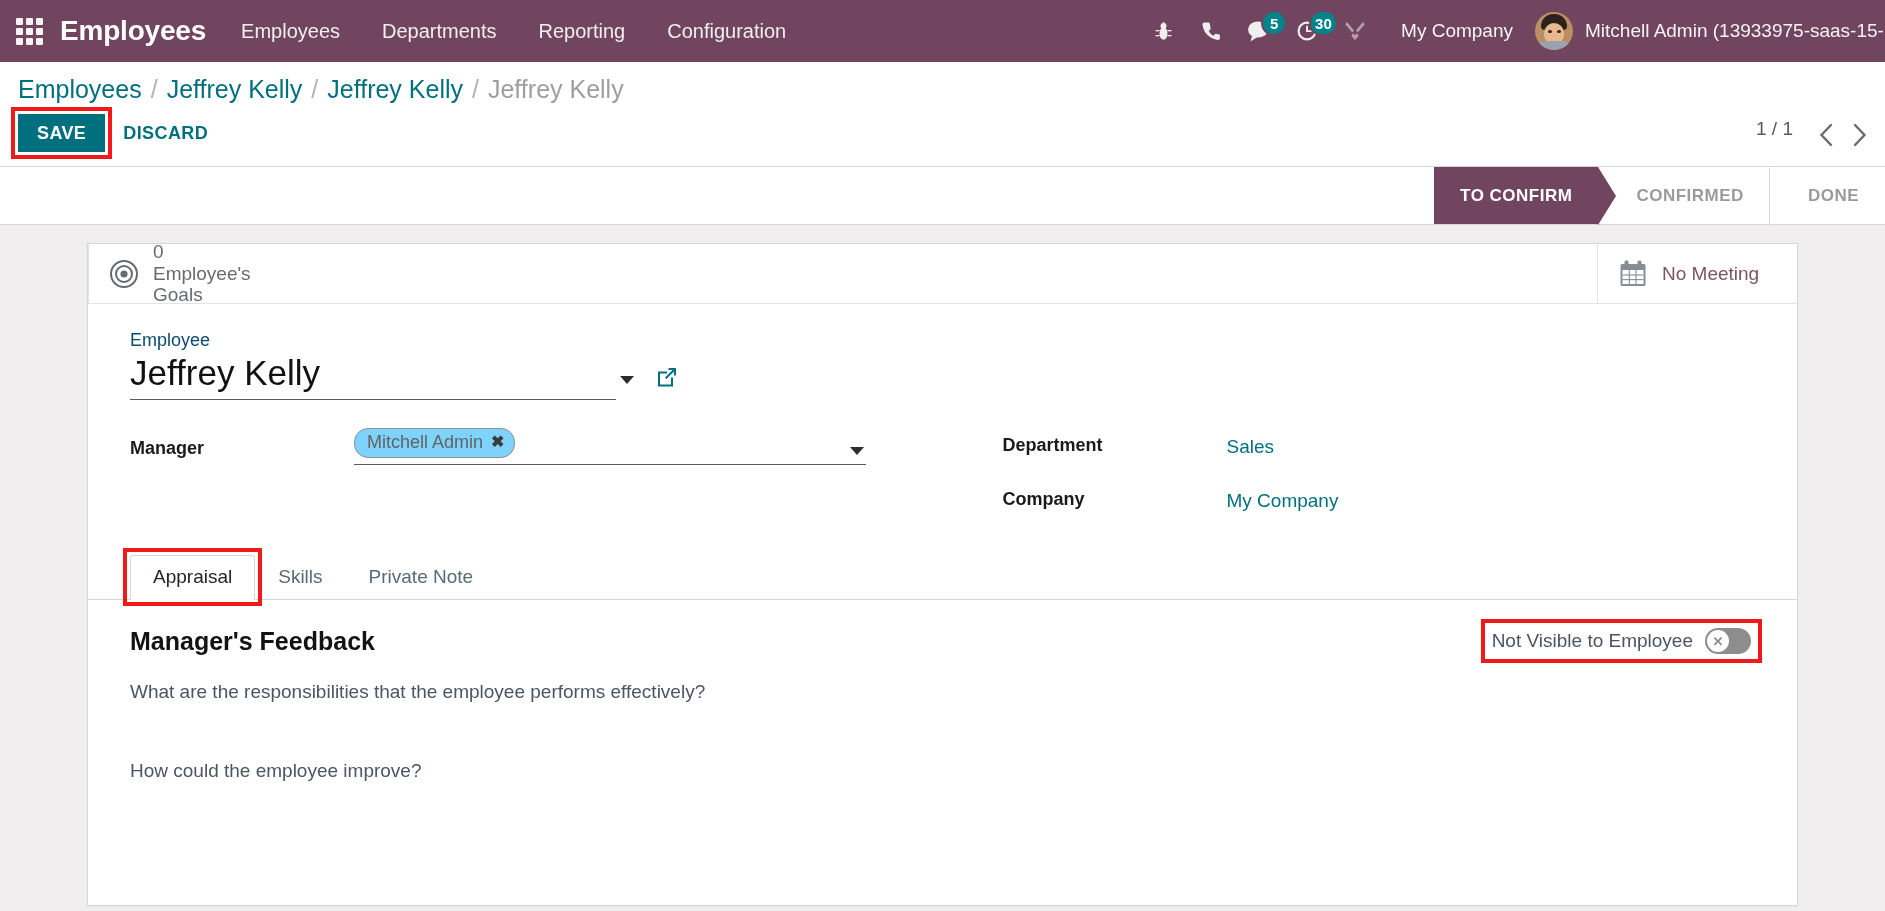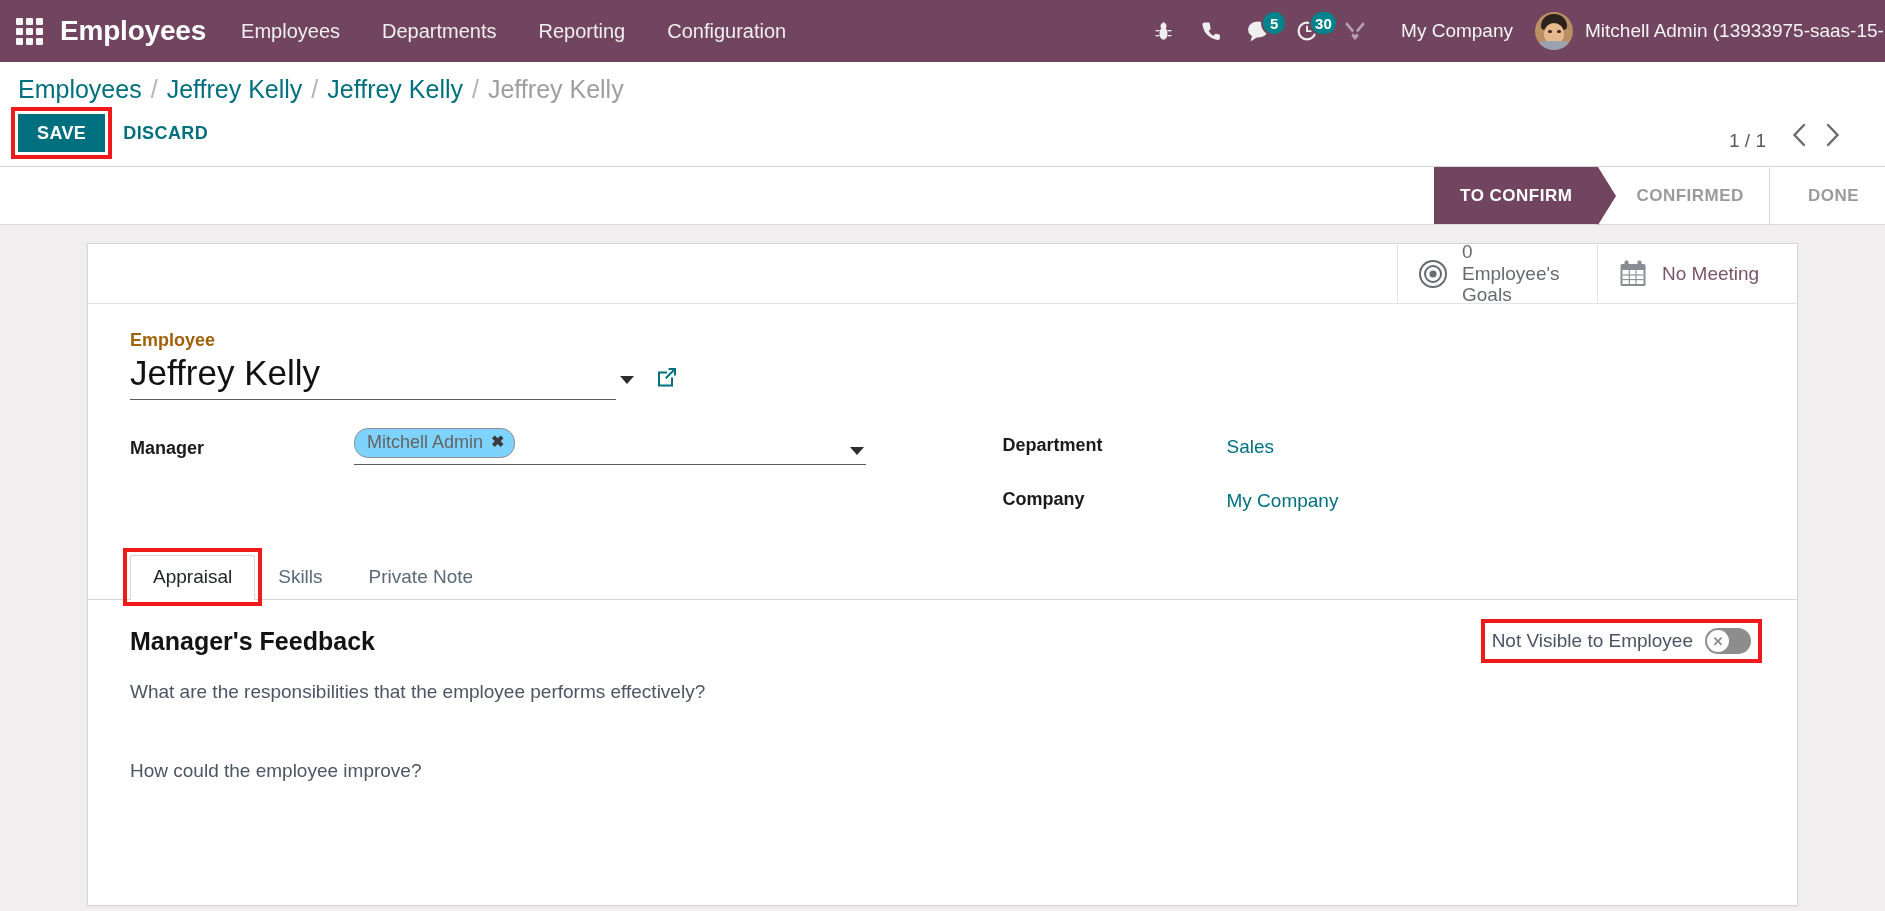--- a/index.html
+++ b/index.html
@@ -159,22 +159,22 @@
     color: #00707f;
     font-size: 18px;
     font-weight: bold;
     letter-spacing: 0.4px;
     padding: 9px 18px;
     cursor: pointer;
     line-height: 1;
   }
   .pager {
     position: absolute;
-    right: 35px; top: 8px;
-    display: flex; align-items: flex-end;
+    right: 8px; top: 8px;
+    display: flex; align-items: flex-start;
     color: #5a5a5a;
     font-size: 19px;
   }
   .pager-count { padding-right: 16px; white-space: nowrap; }
   .pager-btn {
     width: 34px; height: 34px;
     display: flex; align-items: center; justify-content: center;
     cursor: pointer;
     color: #6b6b6b;
   }
@@ -244,21 +244,21 @@
   }
   .sheet {
     background: #ffffff;
     border: 1px solid #d8d6d6;
     width: 1711px;
     max-width: 1711px;
     box-shadow: 0 1px 2px rgba(0,0,0,0.05);
   }
   
   .sb-row {
-    display: flex; justify-content: flex-end;
+    display: flex; justify-content: space-between;
     border-bottom: 1px solid #e4e2e2;
     height: 60px;
   }
   .smart-btn {
     display: flex; align-items: center;
     padding: 0 20px;
     border-left: 1px solid #e4e2e2;
     cursor: pointer;
     color: #666b71;
     min-width: 200px;
@@ -268,22 +268,22 @@
     font-size: 19px;
     line-height: 1.15;
     max-width: 110px;
   }
   .smart-btn.meeting .sb-text { color: #7b5566; max-width: none; }
 
   
   .form-body { padding: 26px 42px 0 42px; }
   .field-label {
     font-size: 18px;
-    color: #a16207;
-    font-weight: bold;
+    color: #0c4a6e;
+    font-weight: normal;
   }
   .title-field { margin-bottom: 26px; }
   .title-input-wrap {
     display: flex; align-items: flex-end;
     width: 548px;
     max-width: 548px;
   }
   .title-input {
     flex: 1;
     font-size: 35px;

